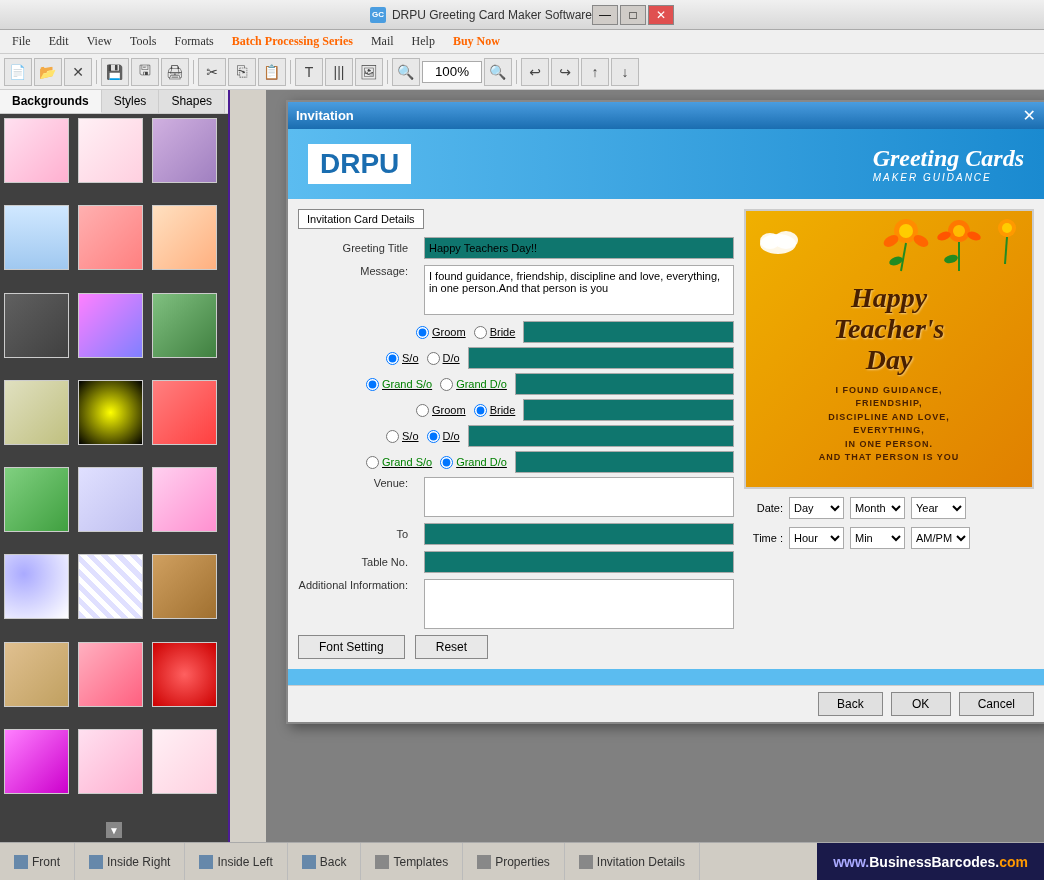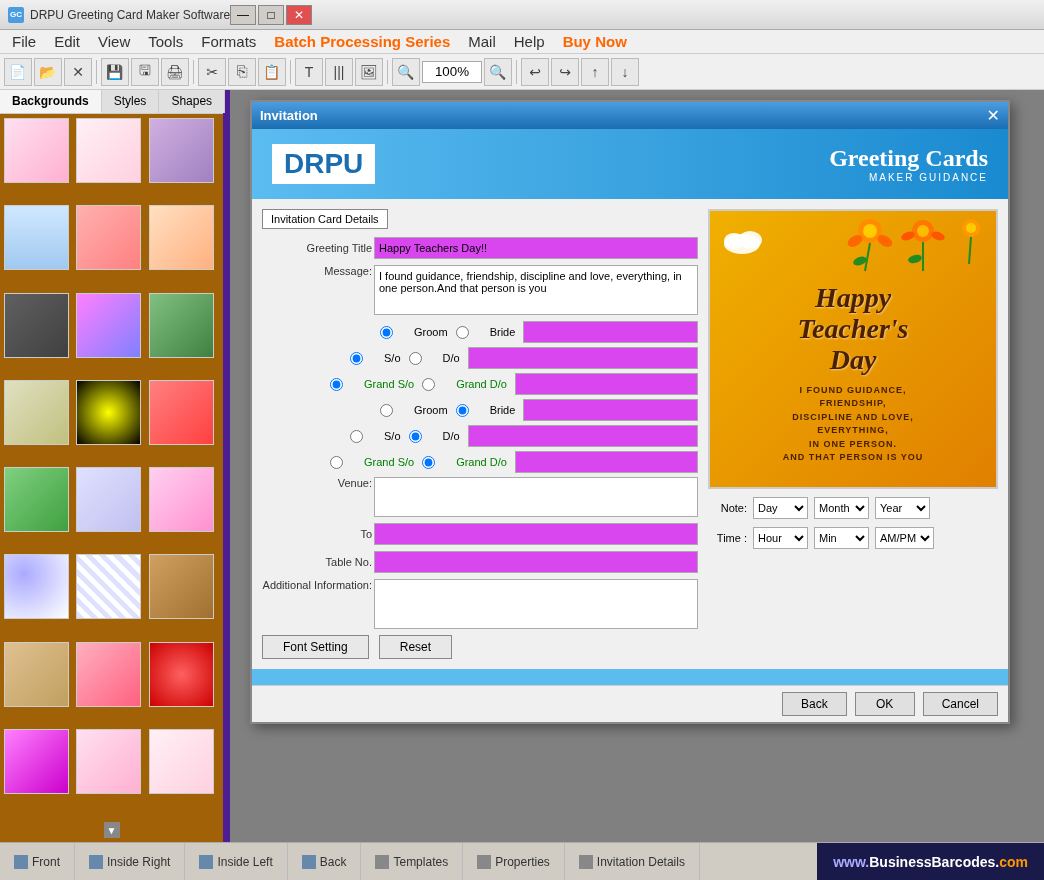--- a/index.html
+++ b/index.html
@@ -6,40 +6,40 @@
     body { width: 1044px; height: 880px; background: #d4d0c8; overflow: hidden; font-size: 12px; }
 
     
     .title-bar {
       background: linear-gradient(to bottom, #f0f0f0, #d8d8d8);
       height: 30px;
       display: flex;
       align-items: center;
       padding: 0 8px;
       border-bottom: 1px solid #aaa;
-      justify-content: flex-start;
+      justify-content: center;
     }
     .title-bar-left { display: flex; align-items: center; gap: 6px; }
     .title-bar-icon { width: 16px; height: 16px; background: #4a9de0; border-radius: 2px; display: flex; align-items: center; justify-content: center; color: white; font-size: 10px; font-weight: bold; }
     .title-text { font-size: 12px; color: #333; }
     .title-bar-controls { display: flex; gap: 2px; }
     .title-btn { width: 26px; height: 20px; display: flex; align-items: center; justify-content: center; background: #d0ccc8; border: 1px solid #888; cursor: pointer; font-size: 12px; }
     .title-btn.close { background: #e05050; color: white; }
 
     
     .menu-bar {
       background: #f0f0f0;
       height: 24px;
       display: flex;
       align-items: center;
       padding: 0 4px;
       border-bottom: 1px solid #ccc;
       gap: 2px;
     }
-    .menu-item { padding: 2px 8px; cursor: pointer; font-size: 15px; color: #333; }
+    .menu-item { padding: 2px 8px; cursor: pointer; font-size: 12px; color: #333; font-family: Liberation Serif, serif; }
     .menu-item.highlight { color: #ff6600; font-weight: bold; }
 
     
     .toolbar {
       background: #f0f0f0;
       height: 36px;
       display: flex;
       align-items: center;
       padding: 0 4px;
       border-bottom: 1px solid #ccc;
@@ -58,22 +58,22 @@
 
     
     .main-area {
       display: flex;
       height: calc(880px - 30px - 24px - 36px - 38px);
     }
 
     
     .left-panel {
       width: 230px;
-      background: #a16207;
-      border-right: 7px solid #4c1d95;
+      background: #404040;
+      border-right: 2px solid #4c1d95;
       display: flex;
       flex-direction: column;
     }
     .panel-tabs {
       display: flex;
       background: #e8e8e8;
       border-bottom: 1px solid #ccc;
     }
     .panel-tab {
       padding: 4px 12px;
@@ -123,20 +123,21 @@
     .t-pink2 { background: linear-gradient(135deg, #ffb0c0, #ff6080); }
     .t-hearts2 { background: radial-gradient(circle, #ff6060, #cc0000); }
     .t-flower4 { background: linear-gradient(135deg, #ff80ff, #cc00cc); }
 
     
     .content-area {
       flex: 1;
       background: #808080;
       position: relative;
       overflow: hidden;
+      margin-left: 36px;
     }
 
     
     .dialog {
       position: absolute;
       top: 10px;
       left: 20px;
       width: 760px;
       background: #f0f0f0;
       border: 2px solid #888;
@@ -163,21 +164,21 @@
       padding: 0 20px;
     }
     .drpu-logo {
       background: white;
       color: #1a6db0;
       font-size: 28px;
       font-weight: bold;
       padding: 4px 12px;
       font-family: Arial, sans-serif;
     }
-    .greeting-logo { color: white; text-align: right; }
+    .greeting-logo { color: white; text-align: left; font-style: italic; }
     .greeting-logo .big { font-size: 24px; font-weight: bold; font-family: Georgia, serif; }
     .greeting-logo .small { font-size: 10px; letter-spacing: 2px; }
 
     .dialog-body { display: flex; padding: 10px; gap: 10px; }
     .dialog-left { flex: 1; }
     .dialog-right {
       width: 290px;
       background: linear-gradient(135deg, #f0b000, #e08000);
       border: 2px solid #ccc;
       display: flex;
@@ -191,28 +192,28 @@
 
     .section-tab {
       border: 1px solid #888;
       background: white;
       padding: 3px 8px;
       font-size: 11px;
       margin-bottom: 8px;
       display: inline-block;
     }
 
-    .form-row { display: flex; align-items: center; margin-bottom: 6px; gap: 2px; }
+    .form-row { display: flex; align-items: center; margin-bottom: 6px; gap: 16px; }
     .form-label { width: 110px; font-size: 11px; color: #333; text-align: right; flex-shrink: 0; }
-    .form-input { flex: 1; height: 22px; border: 1px solid #aaa; padding: 0 4px; font-size: 11px; background: #d946ef; }
+    .form-input { flex: 1; height: 22px; border: 1px solid #aaa; padding: 0 4px; font-size: 11px; background: #0f766e; }
     .form-textarea { flex: 1; height: 50px; border: 1px solid #aaa; padding: 4px; font-size: 11px; background: white; resize: none; }
     .form-textarea-sm { flex: 1; height: 40px; border: 1px solid #aaa; padding: 4px; font-size: 11px; background: white; resize: none; }
 
     .radio-row { display: flex; align-items: center; gap: 8px; margin-bottom: 4px; }
-    .radio-group { display: flex; align-items: center; gap: 21px; font-size: 11px; }
+    .radio-group { display: flex; align-items: center; gap: 3px; font-size: 11px; text-decoration: underline; }
     input[type=radio] { margin: 0; }
     .radio-indent { margin-left: 30px; }
 
     .btn-row { display: flex; justify-content: flex-start; gap: 10px; margin-top: 6px; }
     .btn-action {
       padding: 4px 20px; background: #e8e8e8; border: 1px solid #888;
       cursor: pointer; font-size: 12px;
     }
 
     .note-text { font-size: 10px; color: #333; padding: 4px 8px; }
@@ -588,21 +589,21 @@
             </div>
             <div class="card-text-sub" style="margin-top:8px;white-space:pre-line;">I FOUND GUIDANCE,
 FRIENDSHIP,
 DISCIPLINE AND LOVE,
 EVERYTHING,
 IN ONE PERSON.
 AND THAT PERSON IS YOU</div>
           </div>
 
           <div style="display:flex;align-items:center;gap:6px;padding:0 4px;">
-            <span class="dt-label">Note:</span>
+            <span class="dt-label">Date:</span>
             <select class="dt-select">
               <option>Day</option>
             </select>
             <select class="dt-select">
               <option>Month</option>
             </select>
             <select class="dt-select">
               <option>Year</option>
             </select>
           </div>

